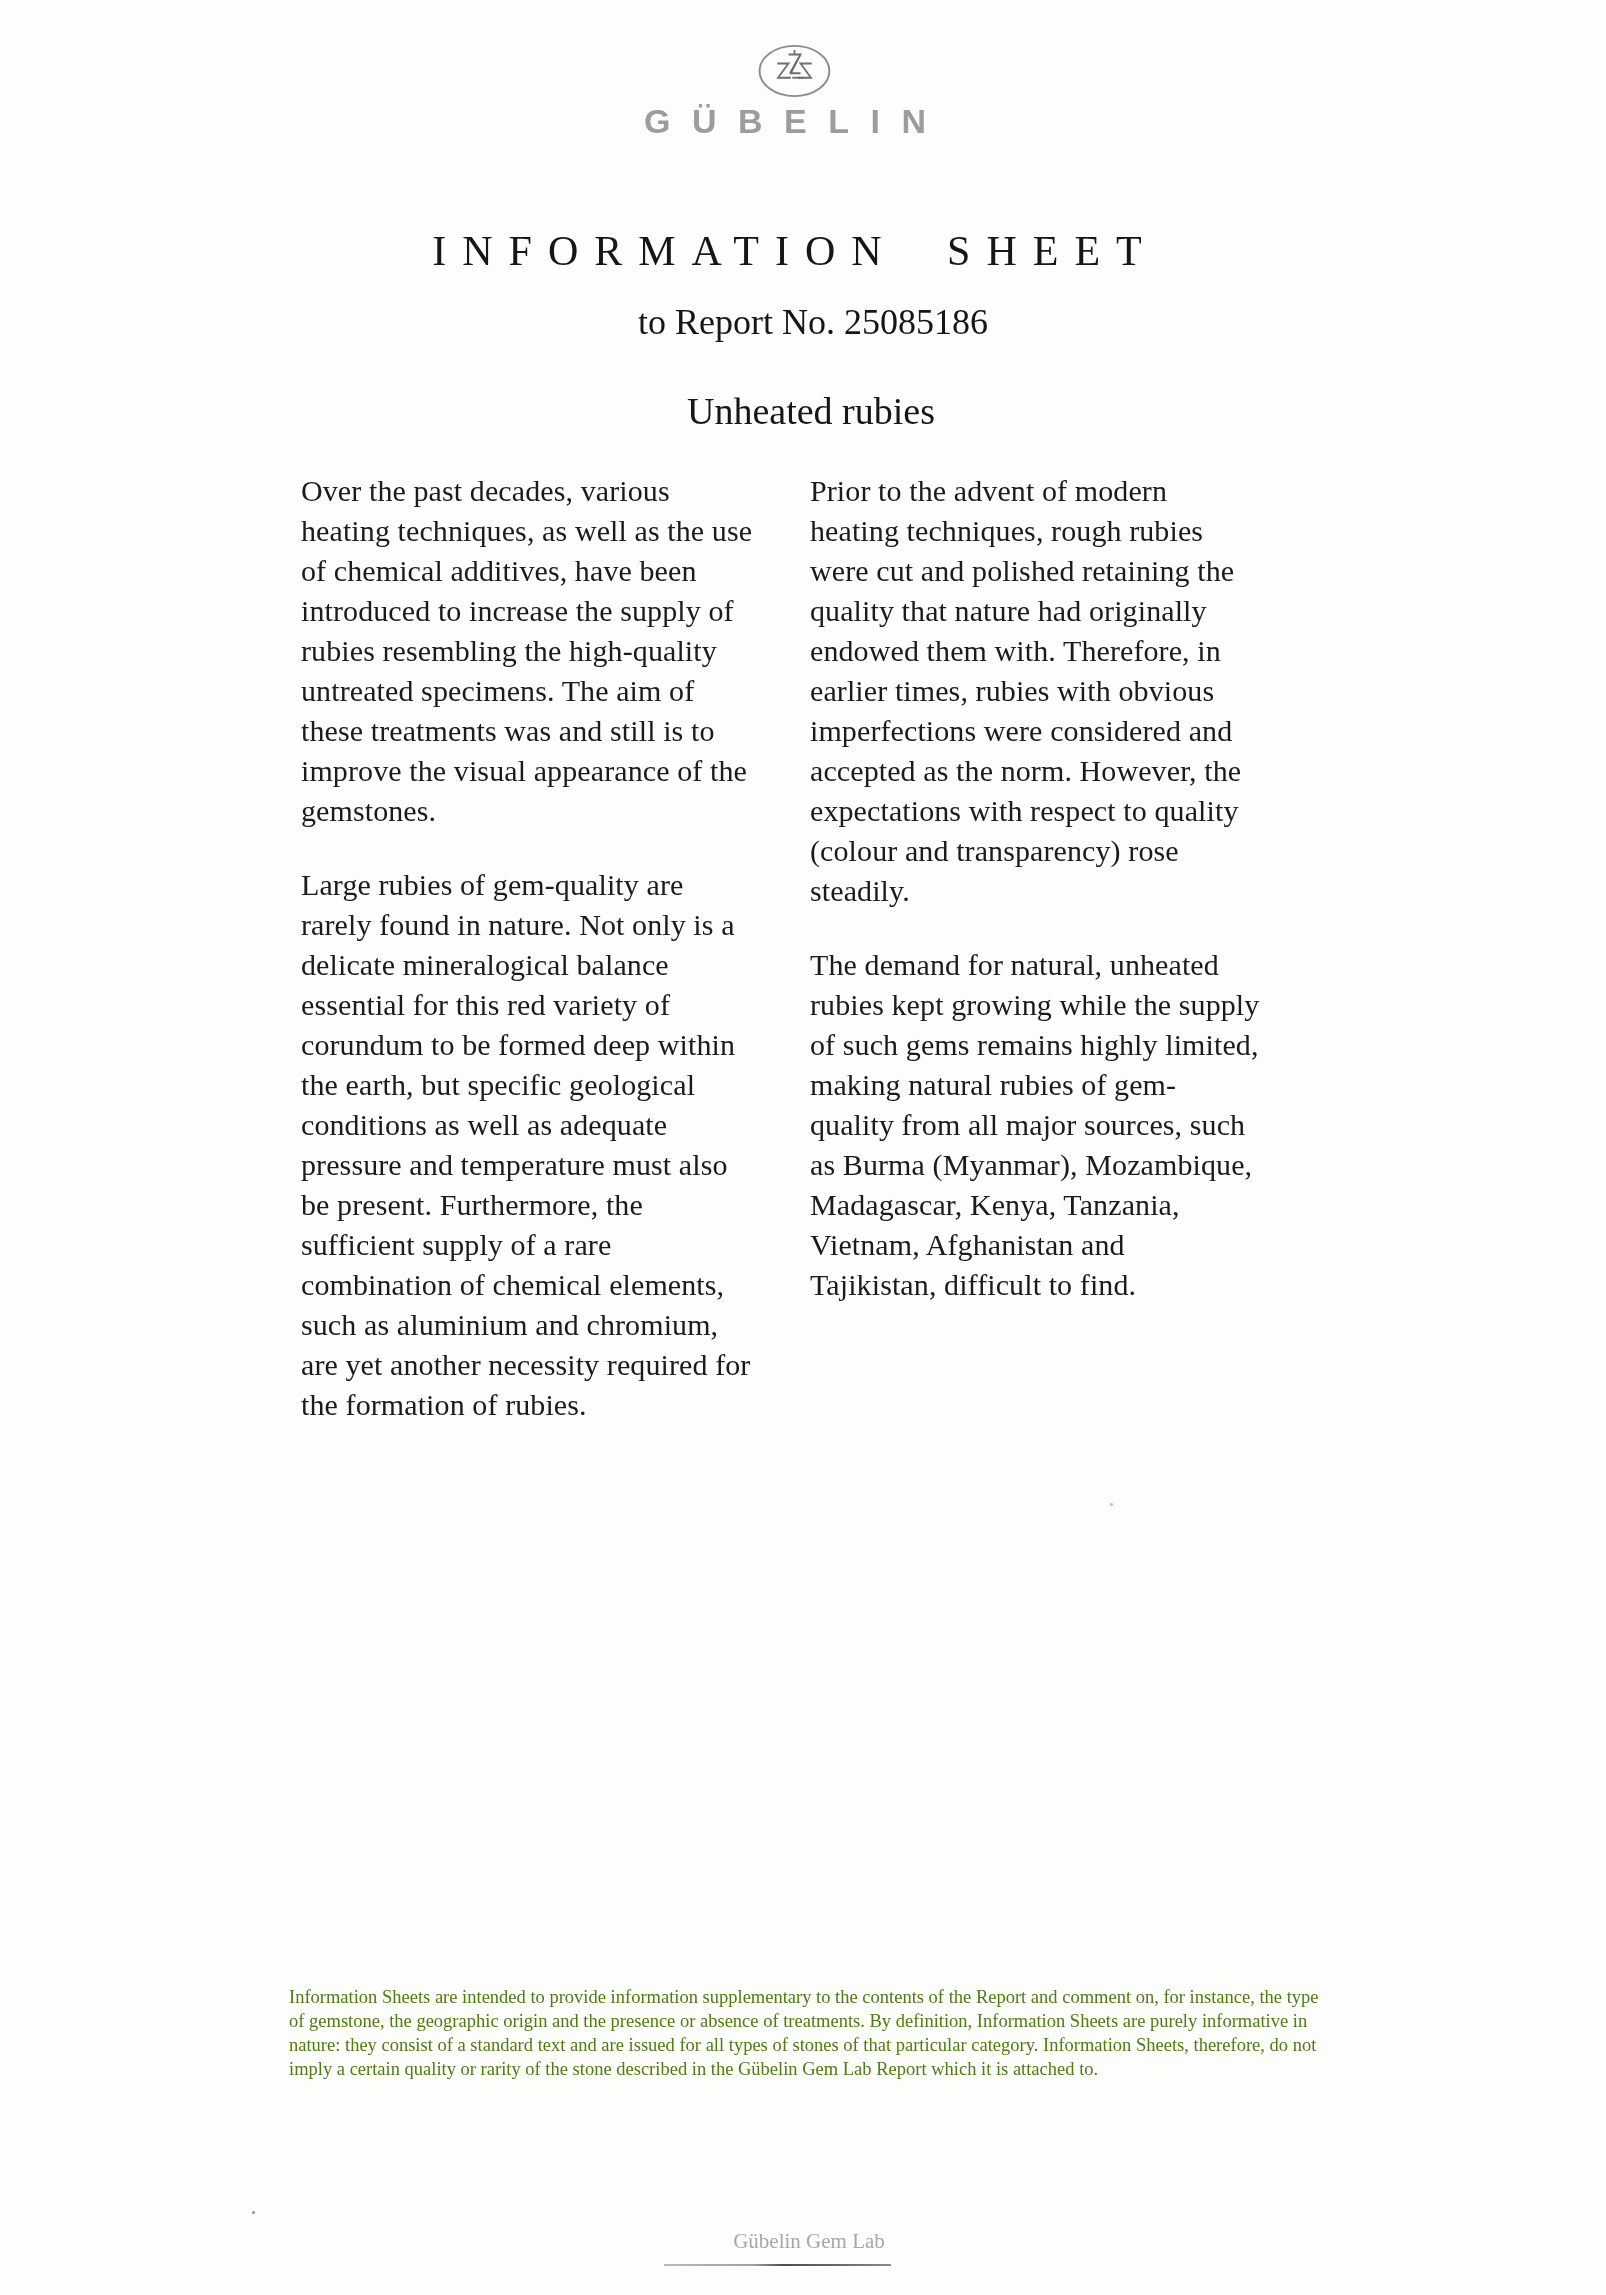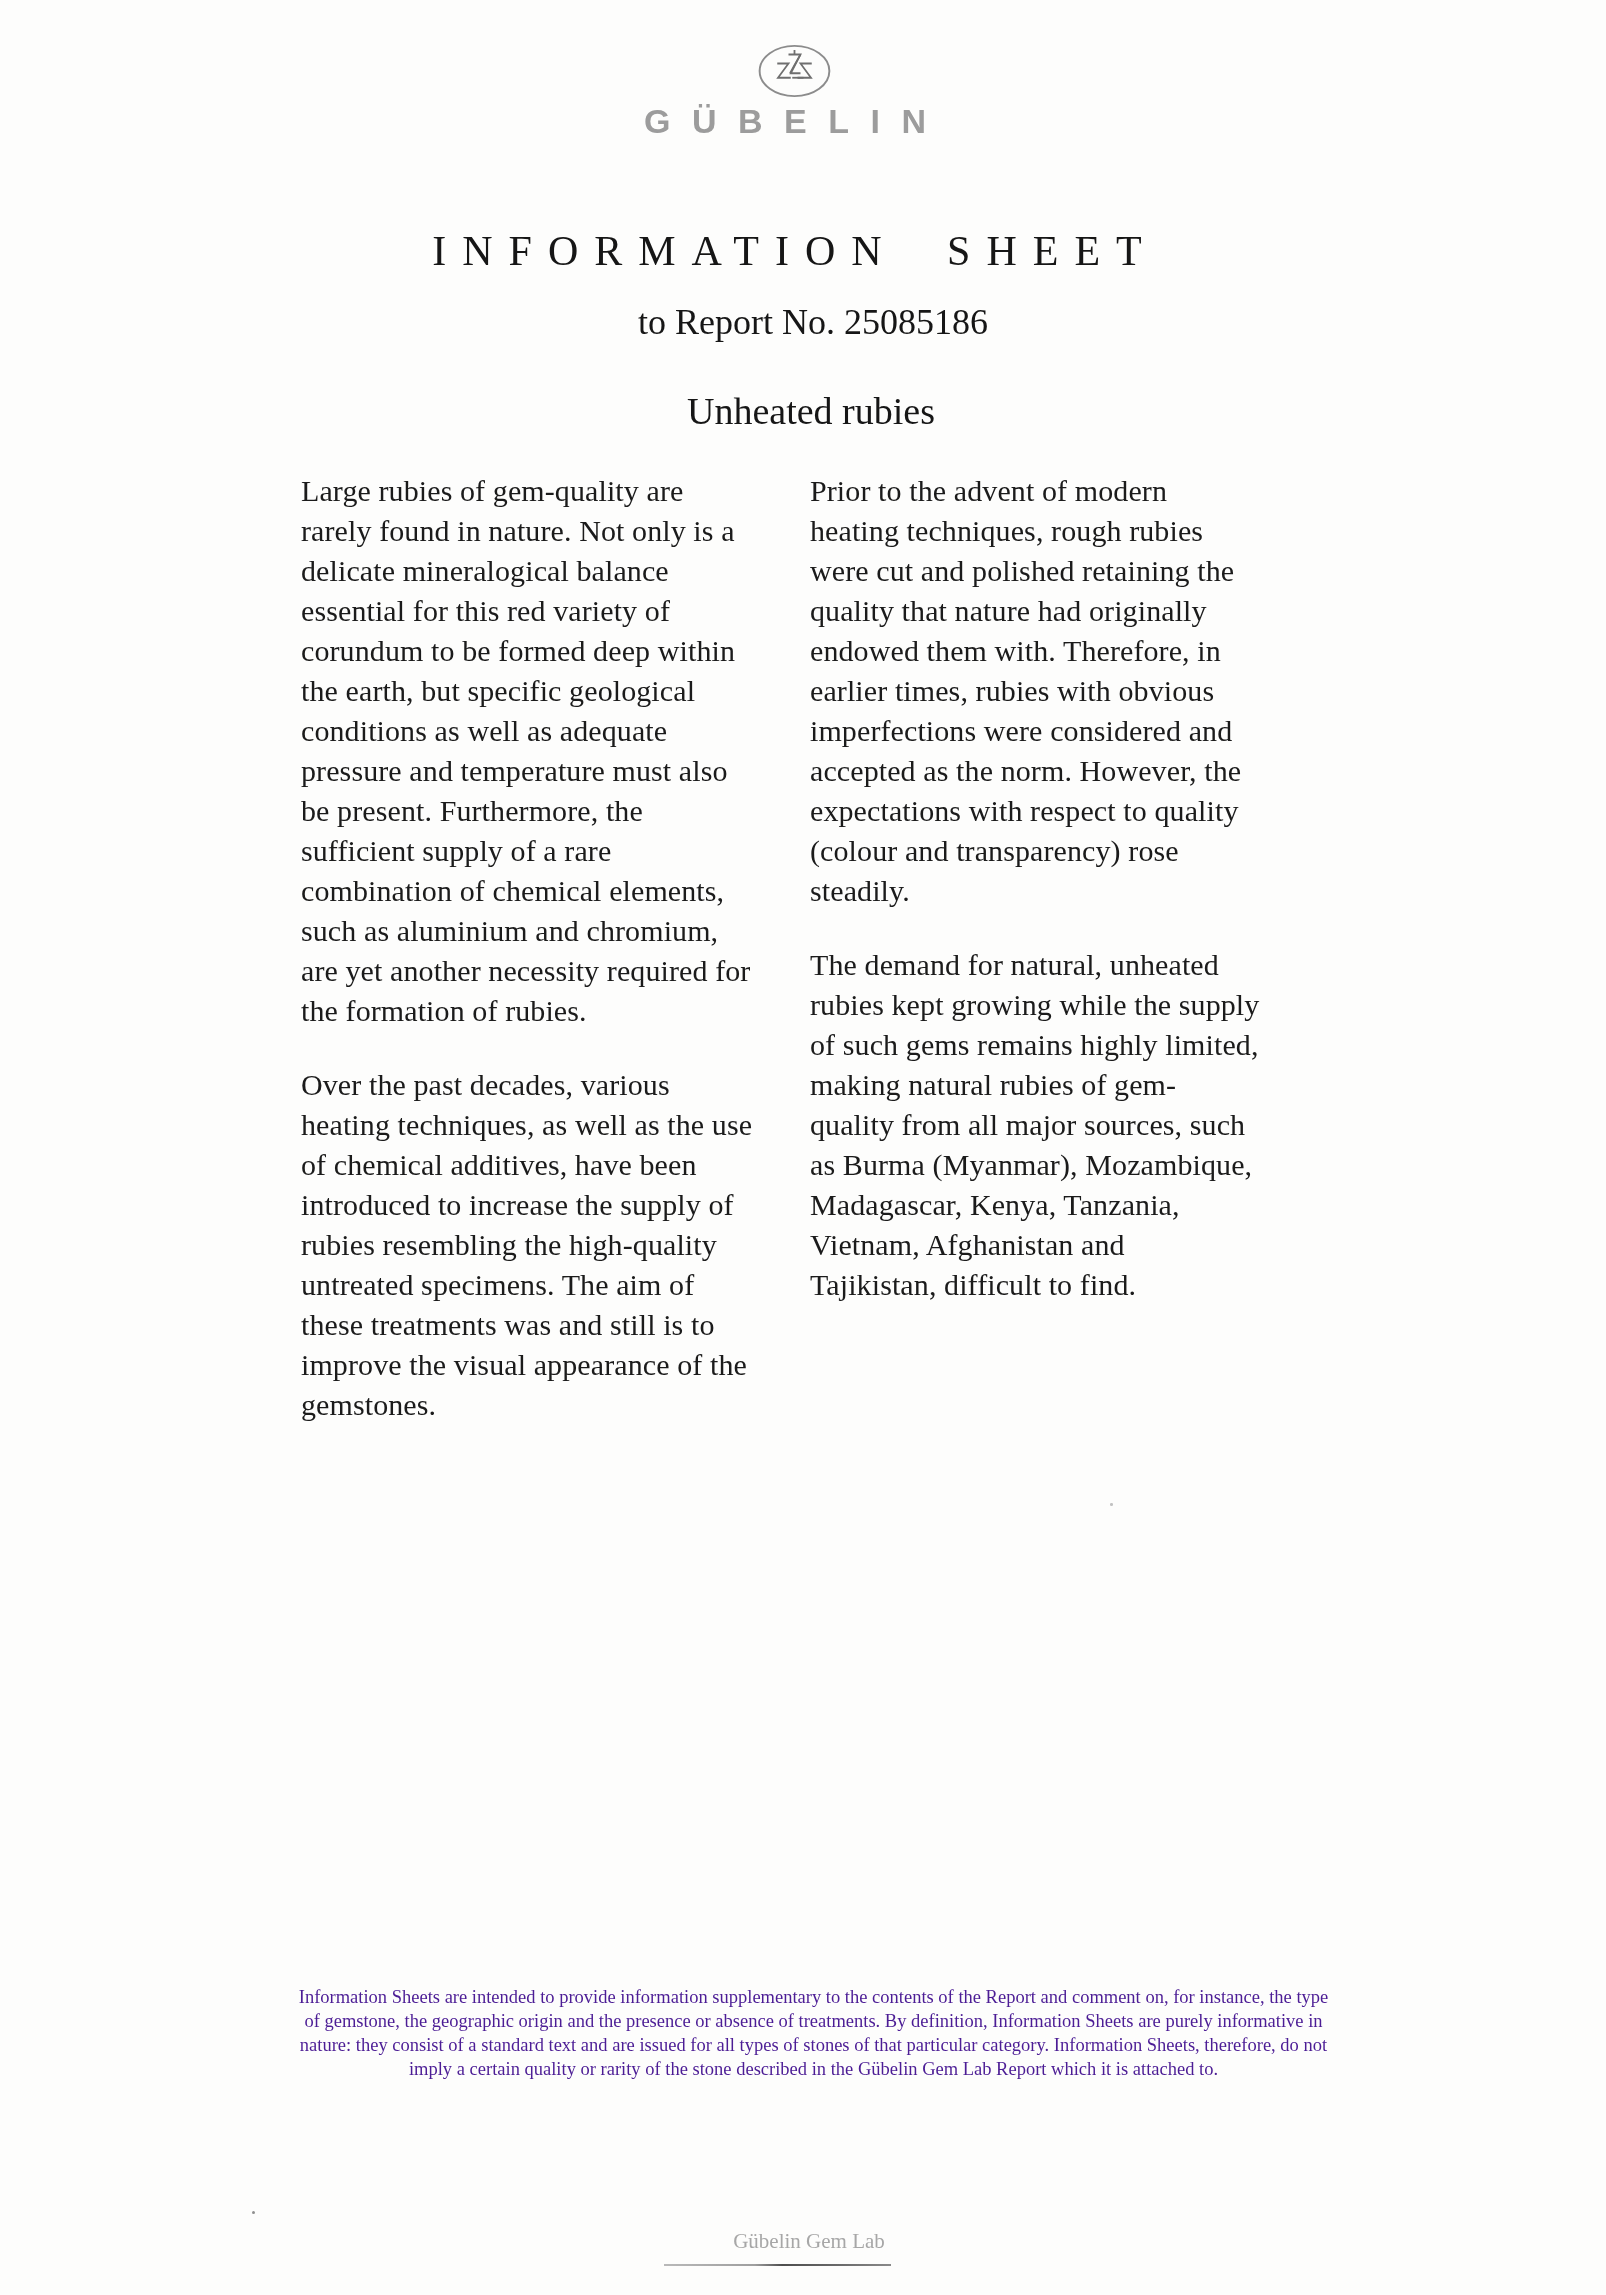--- a/index.html
+++ b/index.html
@@ -54,24 +54,24 @@
     margin: 0 0 34px 0;
     font-size: 30px;
     line-height: 40px;
     white-space: pre;
     letter-spacing: 0.1px;
   }
 
   
   .disclaimer {
     position: absolute; top: 1985px; left: 289px; width: 1049px;
-    text-align: center;
+    text-align: left;
     font-size: 18.5px; line-height: 24px;
     white-space: pre;
-    color: #4c1d95;
+    color: #4d7c0f;
   }
   .address-block {
     position: absolute; top: 2166px; left: 0; width: 100%;
     text-align: center;
     font-size: 21px; line-height: 30px;
     white-space: pre;
     color: #a7a7a7;
     transform: translateX(6px);
   }
   .bottom-rule {
@@ -100,43 +100,43 @@
       <path d="M47 46 L62 46" stroke="#6f6f6f" stroke-width="2.4"></path>
     </svg>
     <div class="wordmark">GÜBELIN</div>
   </div>
 
   <div class="title">INFORMATION SHEET</div>
   <div class="subtitle">to Report No. 25085186</div>
   <div class="doc-heading">Unheated rubies</div>
 
   <div class="column column-left">
+    <p>Over the past decades, various
+heating techniques, as well as the use
+of chemical additives, have been
+introduced to increase the supply of
+rubies resembling the high-quality
+untreated specimens. The aim of
+these treatments was and still is to
+improve the visual appearance of the
+gemstones.</p>
     <p>Large rubies of gem-quality are
 rarely found in nature. Not only is a
 delicate mineralogical balance
 essential for this red variety of
 corundum to be formed deep within
 the earth, but specific geological
 conditions as well as adequate
 pressure and temperature must also
 be present. Furthermore, the
 sufficient supply of a rare
 combination of chemical elements,
 such as aluminium and chromium,
 are yet another necessity required for
 the formation of rubies.</p>
-    <p>Over the past decades, various
-heating techniques, as well as the use
-of chemical additives, have been
-introduced to increase the supply of
-rubies resembling the high-quality
-untreated specimens. The aim of
-these treatments was and still is to
-improve the visual appearance of the
-gemstones.</p>
   </div>
   <div class="column column-right">
     <p>Prior to the advent of modern
 heating techniques, rough rubies
 were cut and polished retaining the
 quality that nature had originally
 endowed them with. Therefore, in
 earlier times, rubies with obvious
 imperfections were considered and
 accepted as the norm. However, the

